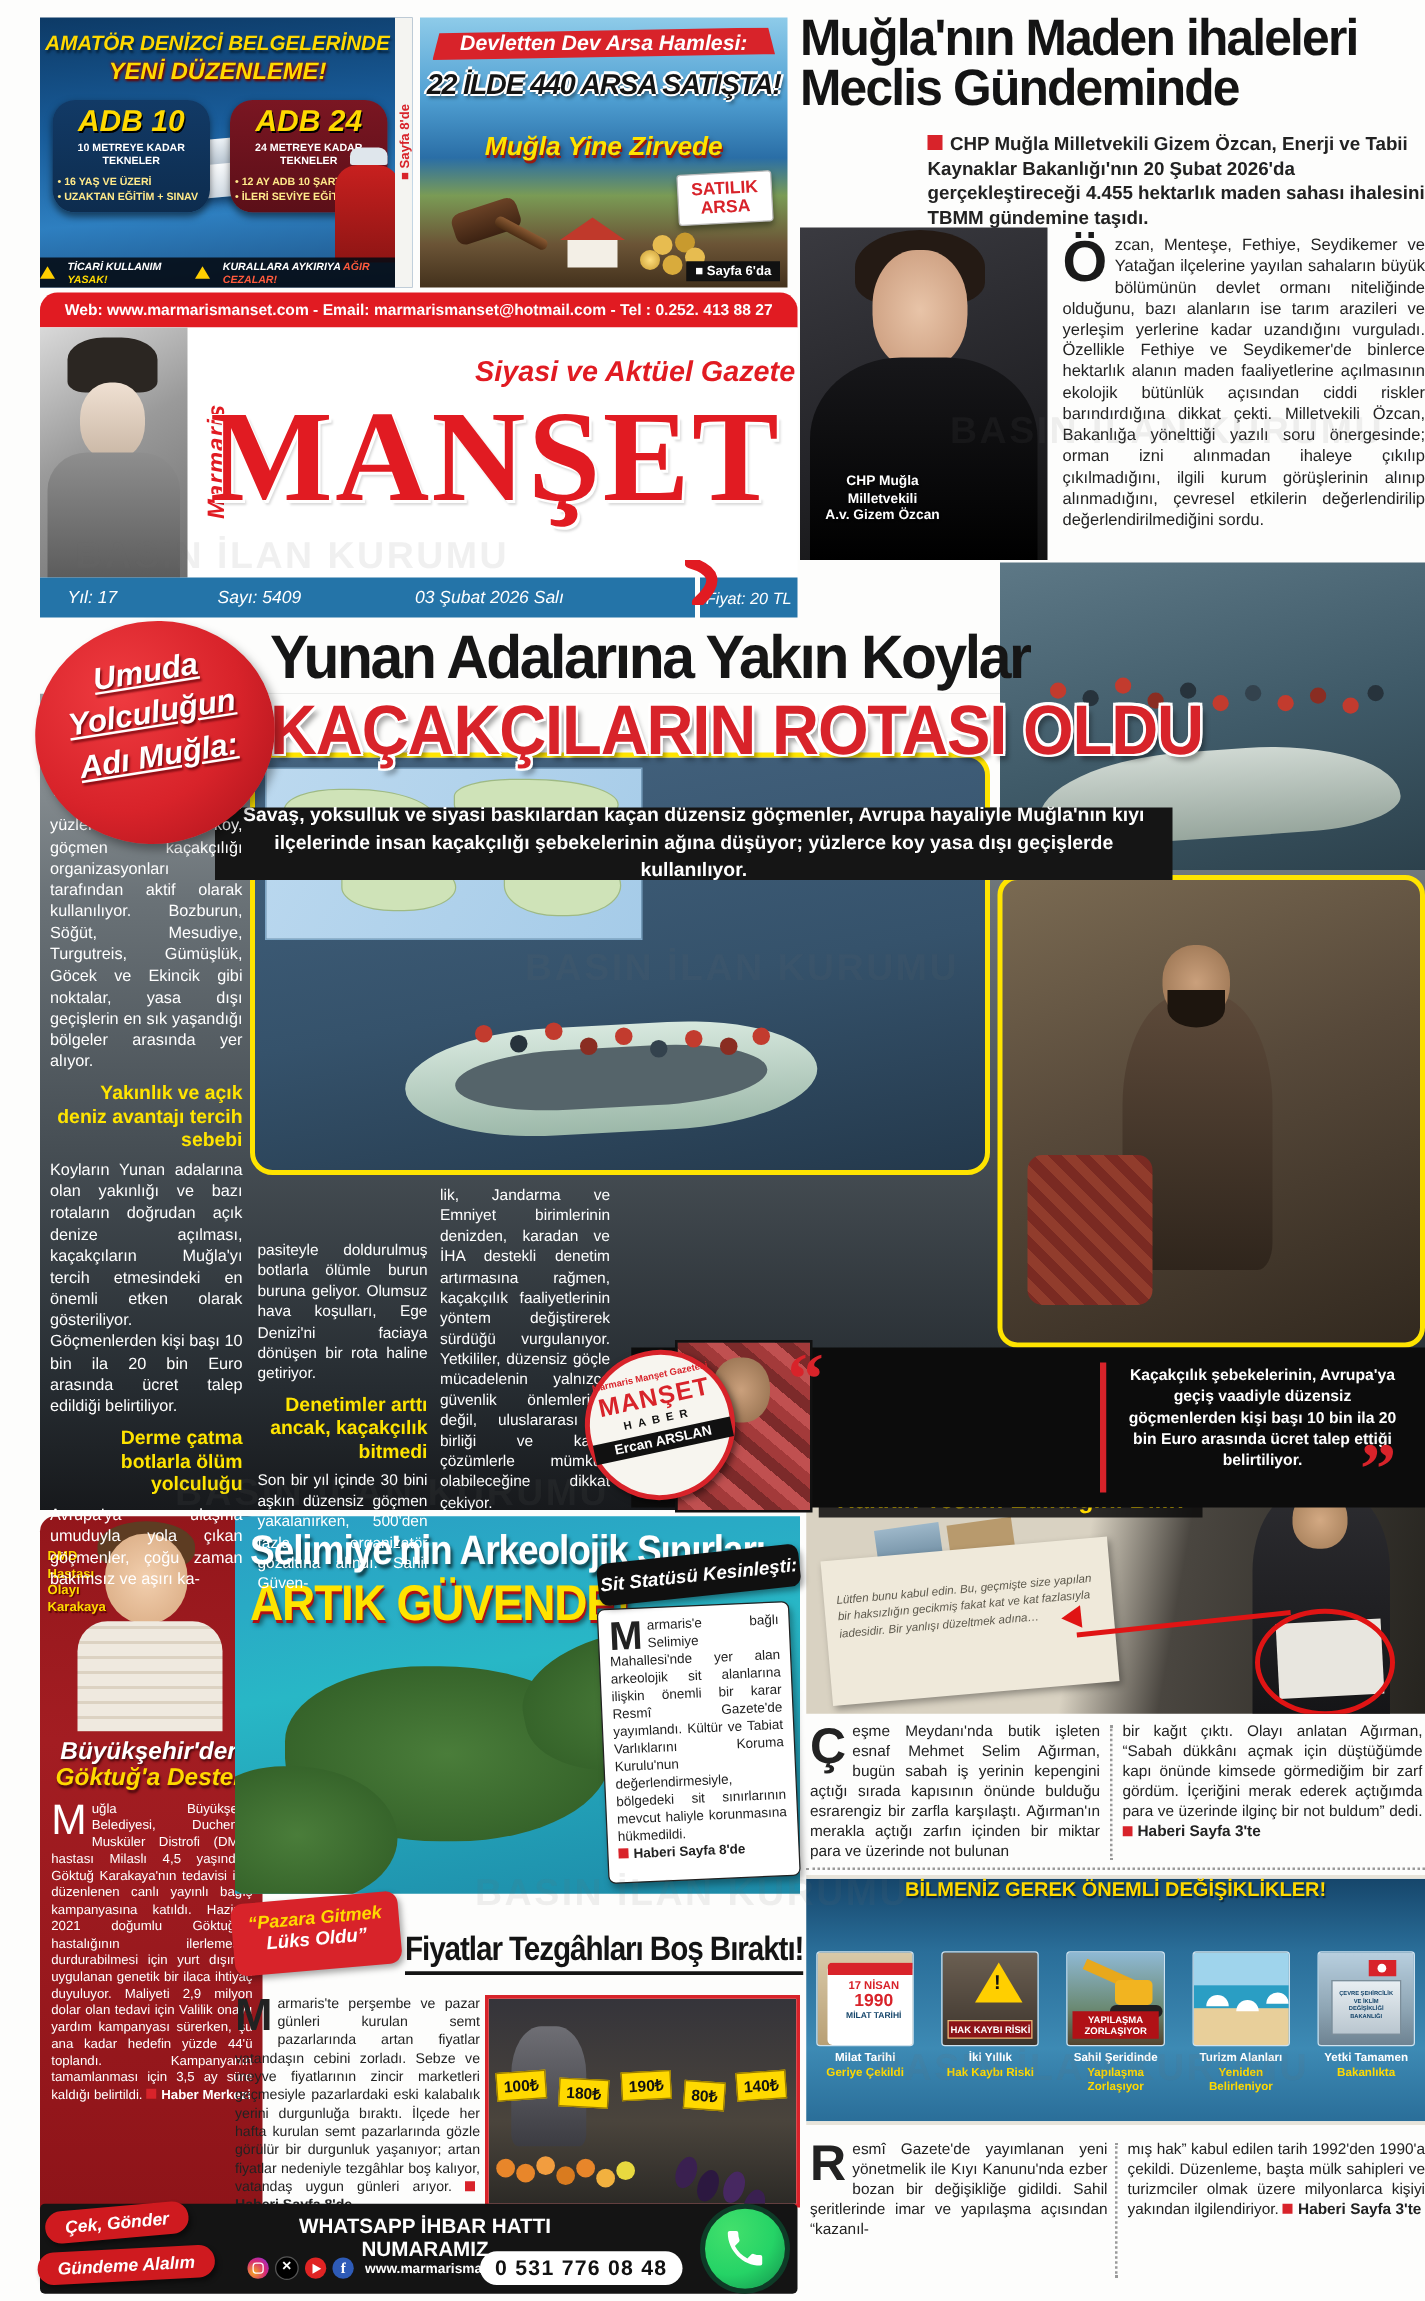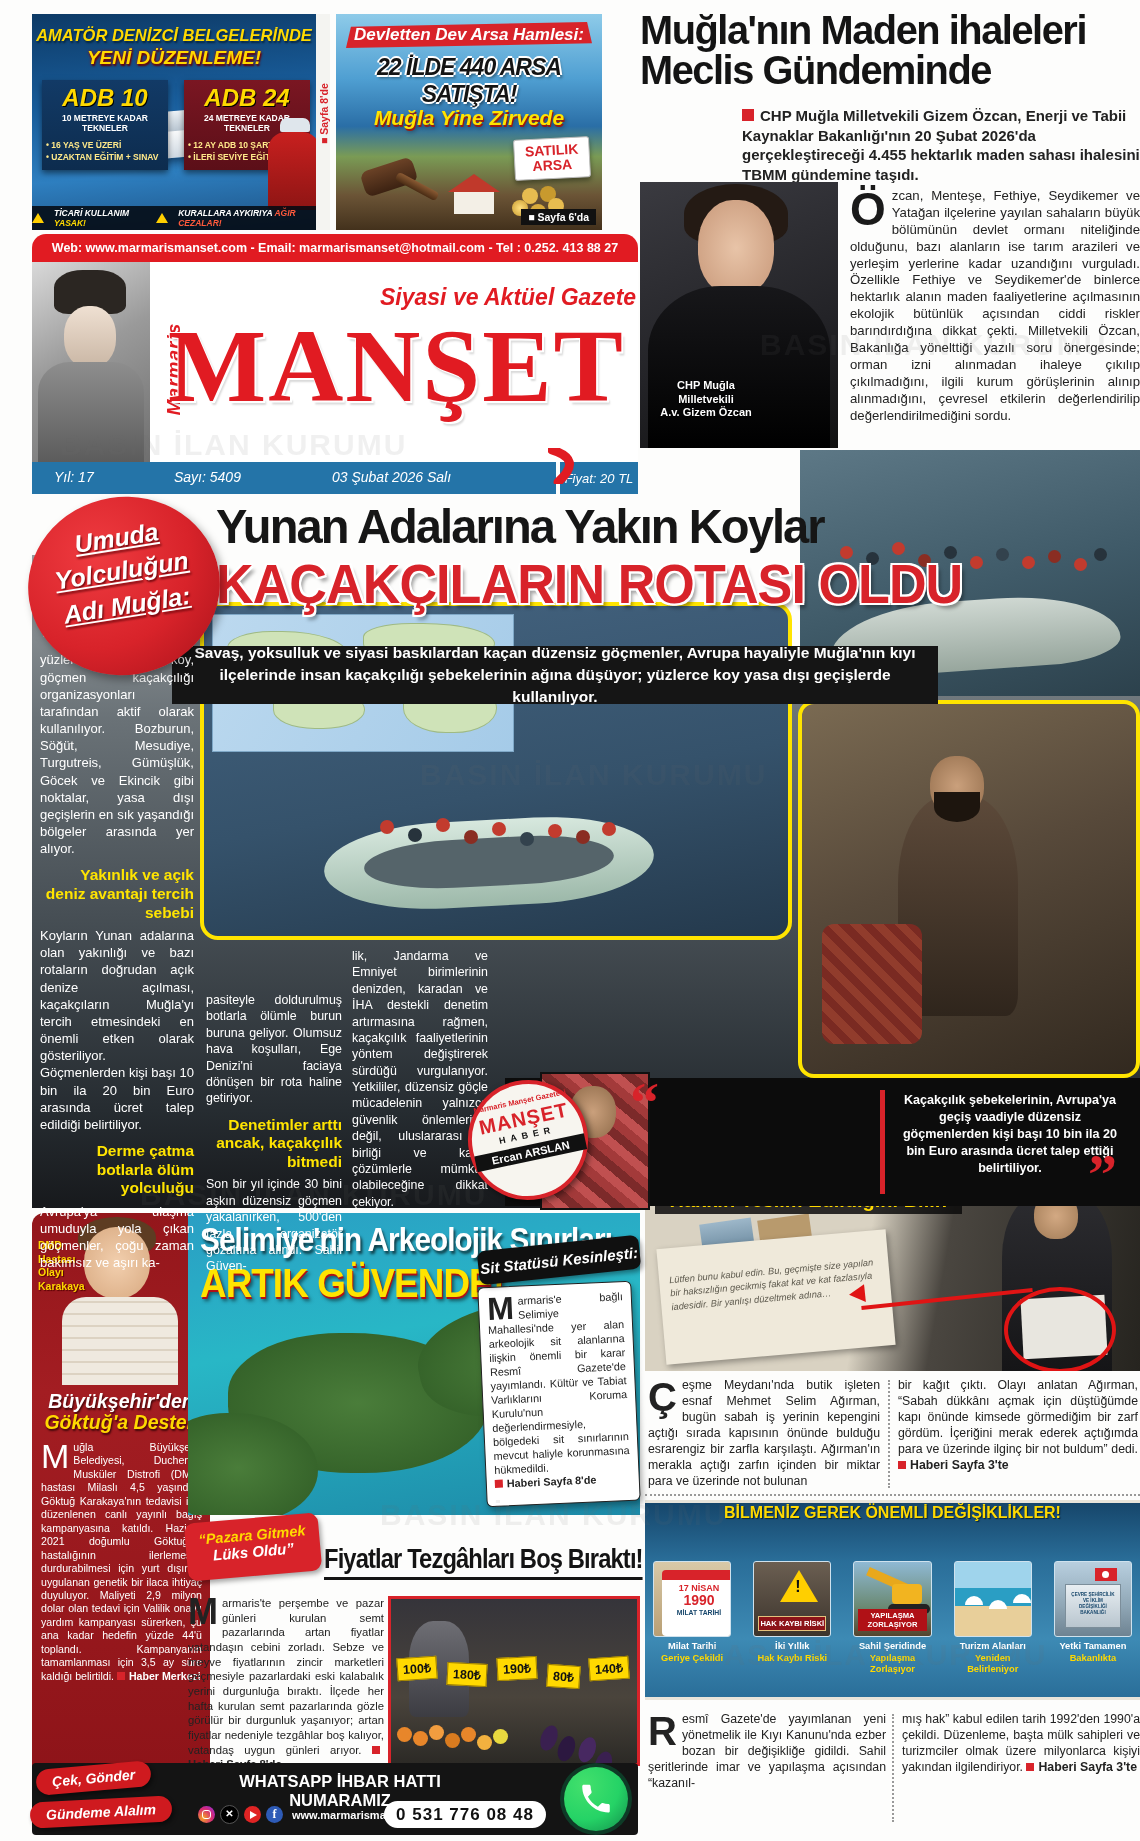--- a/index.html
+++ b/index.html
@@ -6,40 +6,40 @@
   .page{position:relative;width:1140px;height:1841px;margin:0 auto;background:#fdfdfc;
         font-family:"Liberation Sans",sans-serif;overflow:hidden;box-shadow:0 0 14px rgba(0,0,0,.3);}
   .abs{position:absolute;}
   .wm{position:absolute;color:rgba(110,110,110,.10);font-weight:900;font-size:30px;line-height:1;
       letter-spacing:2px;transform:rotate(0deg);white-space:nowrap;z-index:9;pointer-events:none;}
 
   
   #adboat{left:32px;top:14px;width:298px;height:216px;background:linear-gradient(175deg,#0d3a66,#195d9b 40%,#2e7fc0 70%,#1c4f80);border:1px solid #0a2razor;z-index:2;}
   #adboat .t1{position:absolute;left:0;right:14px;top:12px;text-align:center;color:#ffd900;font-weight:900;font-style:italic;font-size:16.5px;text-shadow:1px 2px 2px #05233f;}
   #adboat .t2{position:absolute;left:0;right:14px;top:33px;text-align:center;color:#ffd900;font-weight:900;font-style:italic;font-size:19px;text-shadow:0 0 3px #a00,1px 2px 2px #500;}
-  .adbbox{position:absolute;top:66px;width:126px;border-radius:0;padding:4px 4px 6px;box-sizing:border-box;box-shadow:0 3px 6px rgba(0,0,0,.5);}
+  .adbbox{position:absolute;top:66px;width:126px;border-radius:18px;padding:4px 4px 6px;box-sizing:border-box;box-shadow:0 3px 6px rgba(0,0,0,.5);}
   #adb10{left:10px;background:linear-gradient(#123a66,#0d2c4e);}
   #adb24{left:152px;background:linear-gradient(#7a1622,#5b0f18);}
   .adbname{color:#ffd900;font-weight:900;font-size:24px;text-align:center;font-style:italic;text-shadow:1px 1px 0 #000;}
   .adbdesc{color:#fff;font-weight:700;font-size:8.5px;text-align:center;margin-top:2px;line-height:1.15;}
   .adbul{color:#ffe98a;font-weight:700;font-size:8.5px;margin-top:5px;line-height:1.5;}
   #adboat .boat{position:absolute;left:108px;top:112px;width:110px;height:30px;background:linear-gradient(#ffffff,#cfd9e2);border-radius:6px 44px 8px 8px;transform:rotate(-5deg);box-shadow:0 4px 8px rgba(0,10,30,.5);}
   #adboat .cabin{position:absolute;left:126px;top:96px;width:58px;height:20px;background:linear-gradient(#eef3f7,#b9c6d2);border-radius:8px 18px 2px 2px;transform:rotate(-5deg);}
   #adboat .skipper{position:absolute;left:236px;top:118px;width:52px;height:78px;background:linear-gradient(#c8201f,#8e1514);border-radius:18px 18px 4px 4px;}
   #adboat .cap{position:absolute;left:248px;top:104px;width:30px;height:14px;background:#dfe6ec;border-radius:7px 7px 2px 2px;}
   #adboat .warn{position:absolute;left:0;right:14px;bottom:0;height:24px;background:rgba(5,10,18,.88);display:flex;align-items:center;justify-content:center;gap:10px;}
   .wtri{width:0;height:0;border-left:6px solid transparent;border-right:6px solid transparent;border-bottom:10px solid #ffcf00;display:inline-block;}
   #adboat .warn span{font-size:8.5px;font-weight:900;font-style:italic;}
   #adboat .w1{color:#fff;} #adboat .w1 b{color:#ffd900;}
   #adboat .w2{color:#fff;} #adboat .w2 b{color:#ff5a3c;}
   #adboat .vref{position:absolute;right:0;top:0;bottom:0;width:14px;background:#f4f4f1;}
   #adboat .vref span{position:absolute;left:-30px;top:86px;transform:rotate(-90deg);transform-origin:center;color:#d8232a;font-weight:900;font-size:10.5px;white-space:nowrap;display:block;width:76px;}
 
   
-  #adarsa{left:336px;top:14px;width:266px;height:216px;background:linear-gradient(180deg,#8ecbe9 0%,#4f9fd2 30%,#2a6ea6 52%,#7a9b55 66%,#6b5436 84%,#43311c);z-index:2;}
+  #adarsa{left:336px;top:14px;width:294px;height:216px;background:linear-gradient(180deg,#8ecbe9 0%,#4f9fd2 30%,#2a6ea6 52%,#7a9b55 66%,#6b5436 84%,#43311c);z-index:2;}
   #adarsa .banner{position:absolute;left:10px;top:8px;right:10px;background:#d8232a;color:#fff;font-weight:900;font-style:italic;font-size:17px;text-align:center;padding:3px 0;clip-path:polygon(2% 18%,98% 0,100% 82%,0 100%);}
   #adarsa .hl{position:absolute;left:0;right:0;top:40px;text-align:center;color:#141414;font-weight:900;font-size:23px;font-style:italic;letter-spacing:-1px;text-shadow:-2px 0 #fff,2px 0 #fff,0 2px #fff,0 -2px #fff,2px 3px 3px rgba(0,0,0,.45);}
   #adarsa .sub{position:absolute;left:0;right:0;top:92px;text-align:center;color:#ffe400;font-weight:900;font-style:italic;font-size:21px;text-shadow:1px 2px 0 #9a1a10,2px 3px 4px rgba(0,0,0,.4);}
   #adarsa .sign{position:absolute;right:12px;top:124px;width:74px;background:#fff;border:1px solid #bbb;border-radius:3px;text-align:center;color:#d8232a;font-weight:900;font-size:14px;line-height:1.1;padding:4px 0;transform:rotate(-3deg);box-shadow:0 3px 5px rgba(0,0,0,.4);}
   #adarsa .gavelhead{position:absolute;left:26px;top:150px;width:54px;height:26px;background:linear-gradient(#6b4226,#3c2212);border-radius:8px;transform:rotate(-18deg);}
   #adarsa .gavelhandle{position:absolute;left:58px;top:168px;width:46px;height:9px;background:linear-gradient(#8a5a33,#4a2c14);border-radius:4px;transform:rotate(28deg);}
   #adarsa .coins{position:absolute;left:176px;top:186px;width:16px;height:16px;border-radius:50%;background:radial-gradient(#ffdf7e,#c89a2e);box-shadow:18px 4px 0 #d9ab3c,36px -2px 0 #e7bc50,10px -12px 0 #e7bc50,28px -14px 0 #c89a2e;}
   #adarsa .house{position:absolute;left:118px;top:176px;width:40px;height:24px;background:#f3efe6;}
   #adarsa .roof{position:absolute;left:112px;top:160px;width:0;height:0;border-left:26px solid transparent;border-right:26px solid transparent;border-bottom:18px solid #c0392b;}
   #adarsa .pref{position:absolute;right:6px;bottom:5px;background:#111;color:#fff;font-weight:700;font-size:10.5px;padding:2px 7px;}

